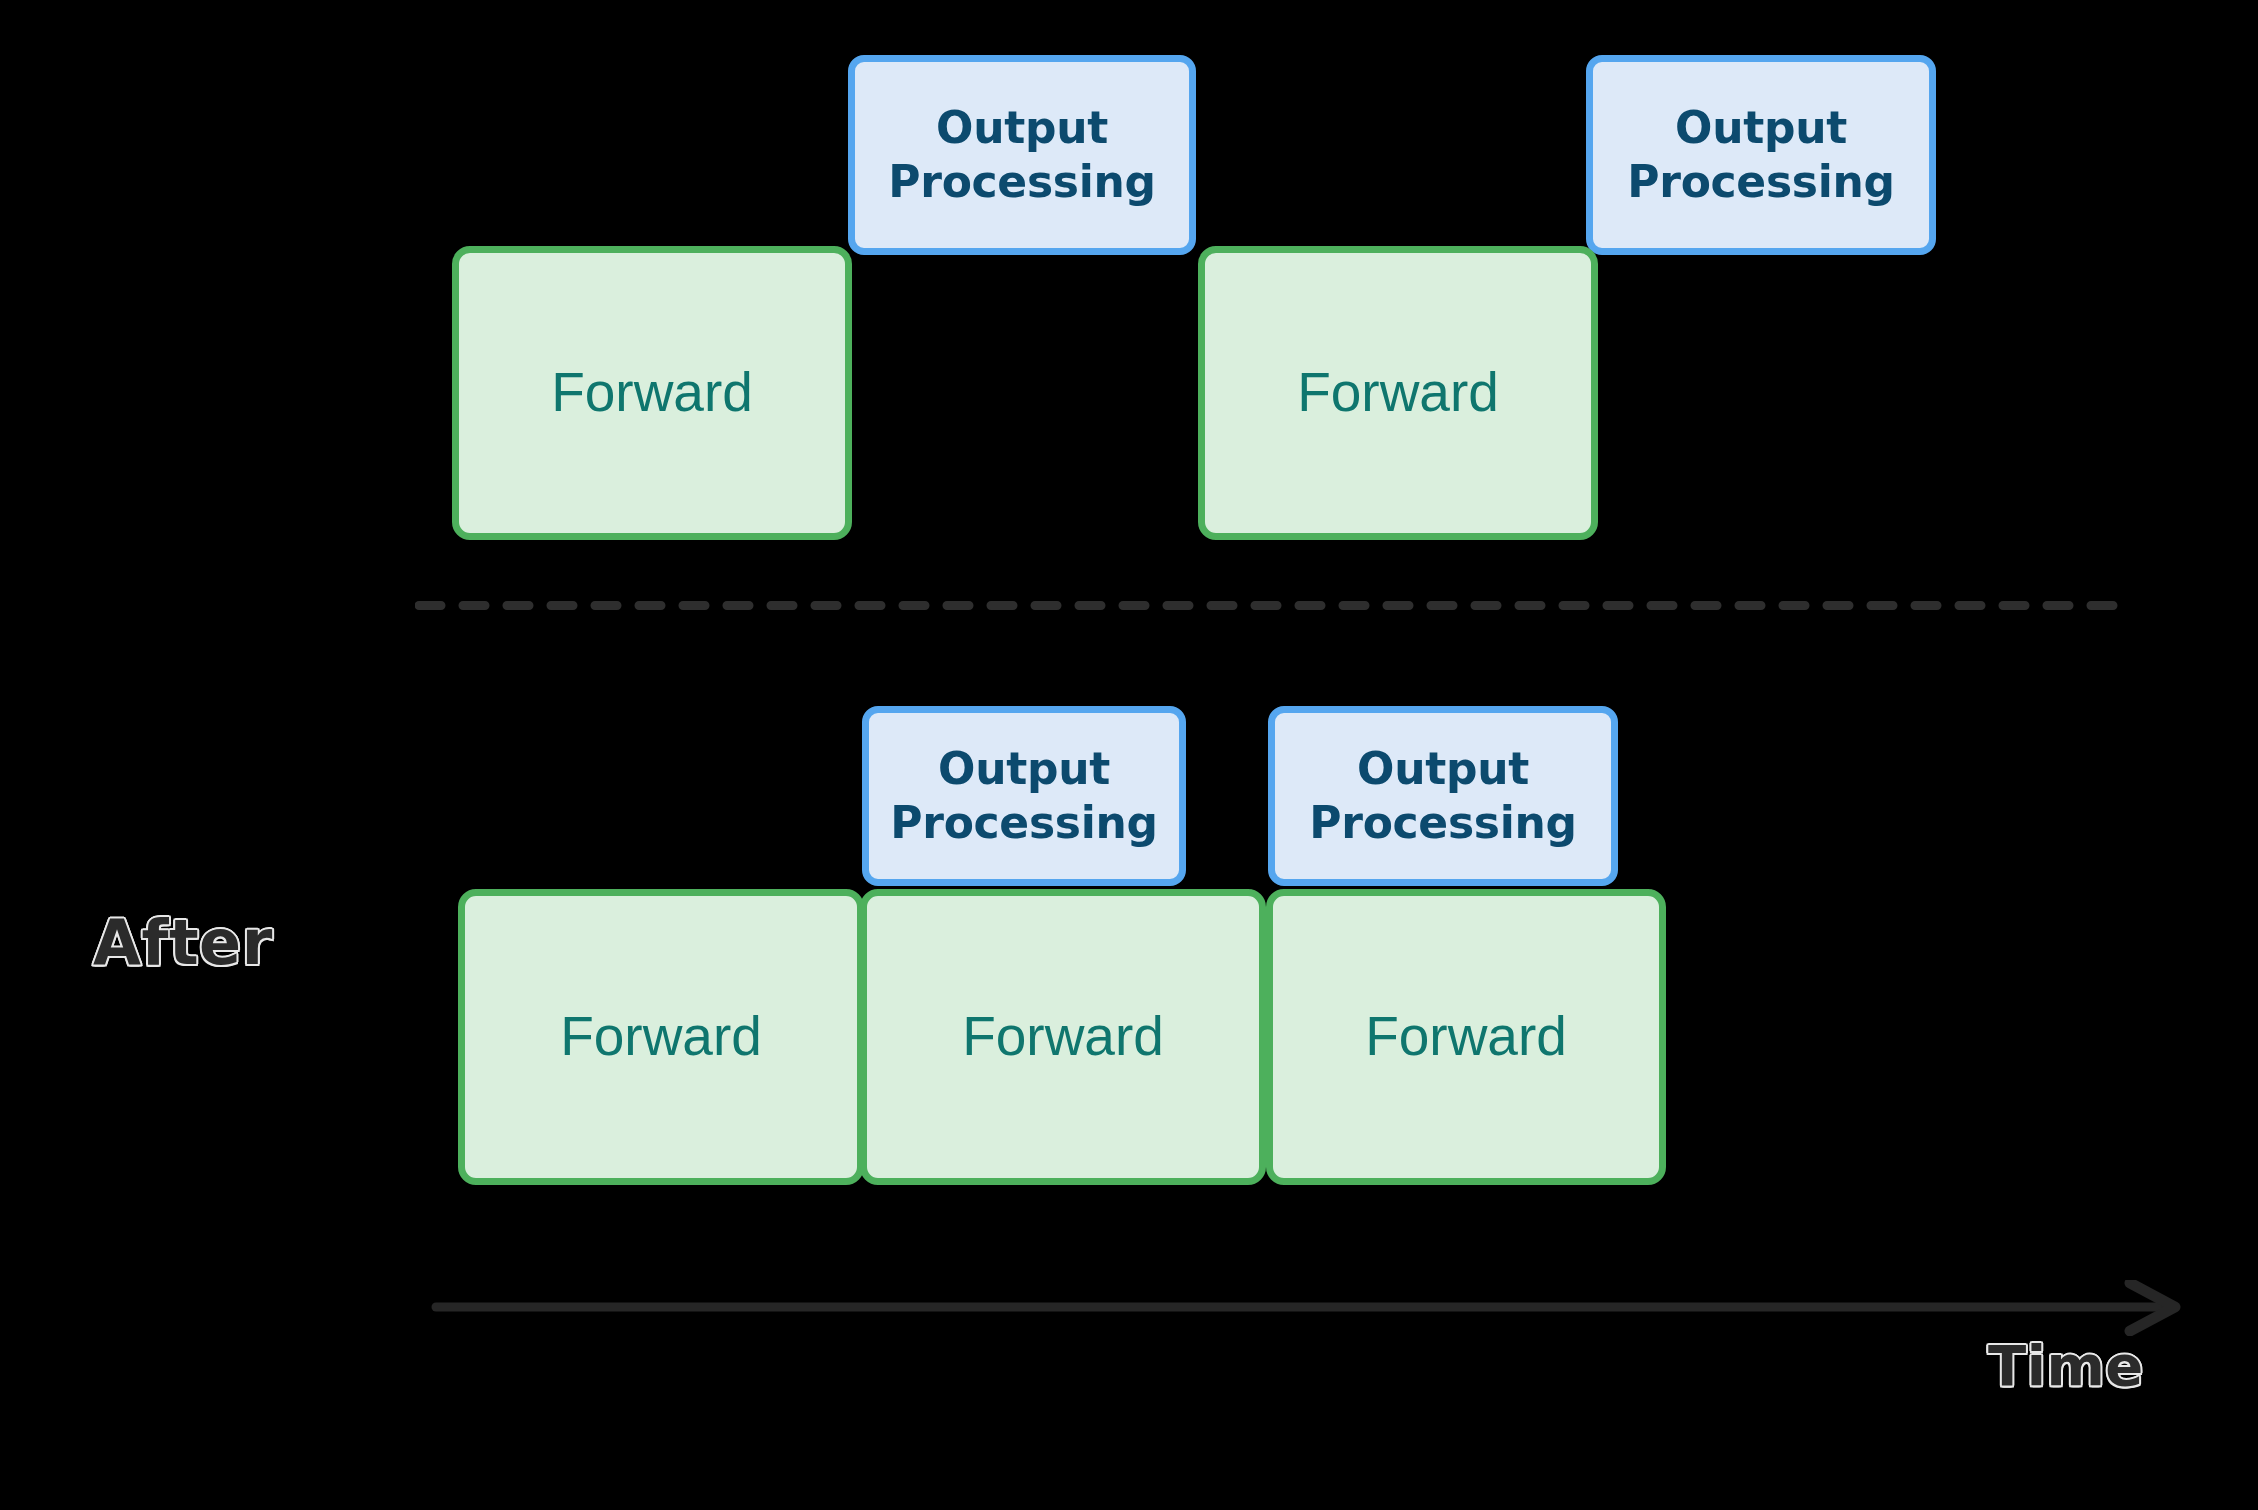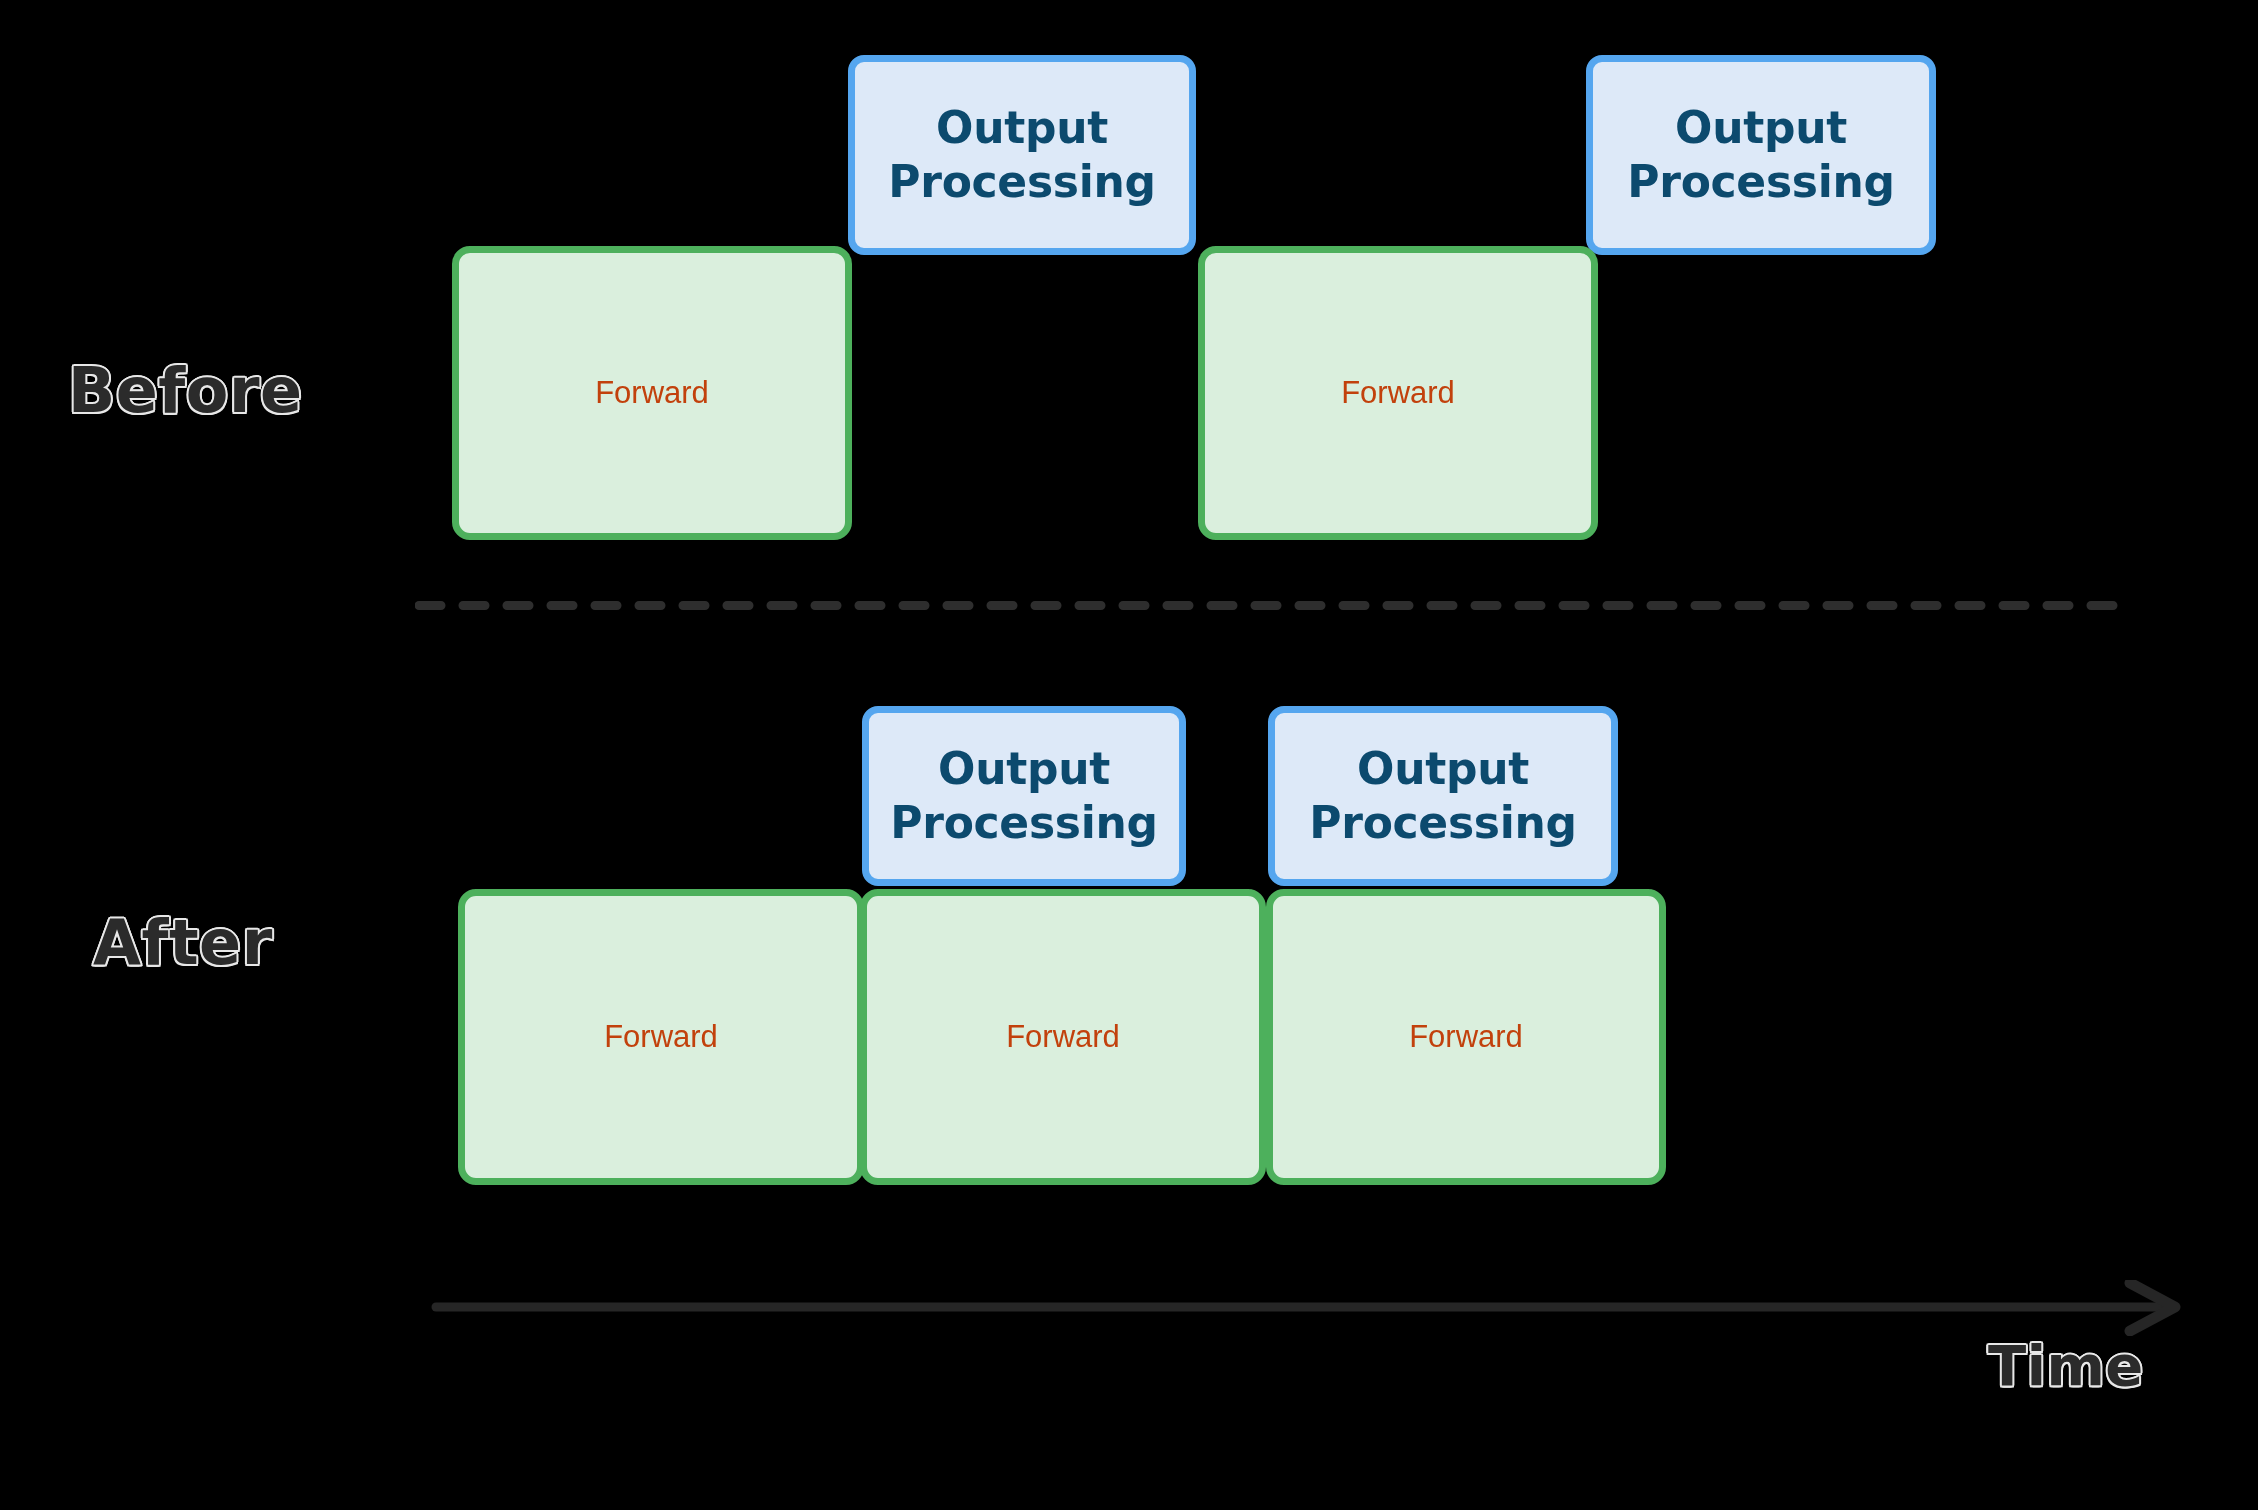--- a/index.html
+++ b/index.html
@@ -53,22 +53,22 @@
     border-radius: 18px;
   }
   .box-output {
     background: #dde9f8;
     border: 7px solid #55a6ef;
     border-radius: 16px;
   }
   .box-forward .box-label {
     font-family: "Liberation Sans", sans-serif;
     font-weight: 400;
-    font-size: 31px;
-    color: #c2410c;
+    font-size: 55px;
+    color: #0f766e;
     line-height: 1.15;
   }
   .box-output .box-label {
     font-family: "DejaVu Sans", sans-serif;
     font-weight: 700;
     font-size: 44px;
     color: #0c4a6e;
     line-height: 1.22;
     letter-spacing: -0.3px;
   }
@@ -91,21 +91,20 @@
     width: 1760px;
     height: 56px;
   }
   #time-axis svg { display: block; }
 </style>
 </head>
 <body>
 
 <div id="canvas">
 
-  <div class="row-label" id="label-before">Before</div>
 
   <div class="box box-output" style="left:848px; top:55px; width:348px; height:200px;">
     <div class="box-label">
       <span>Output</span><br>
       <span>Processing</span>
     </div>
   </div>
 
   <div class="box box-output" style="left:1586px; top:55px; width:350px; height:200px;">
     <div class="box-label">

